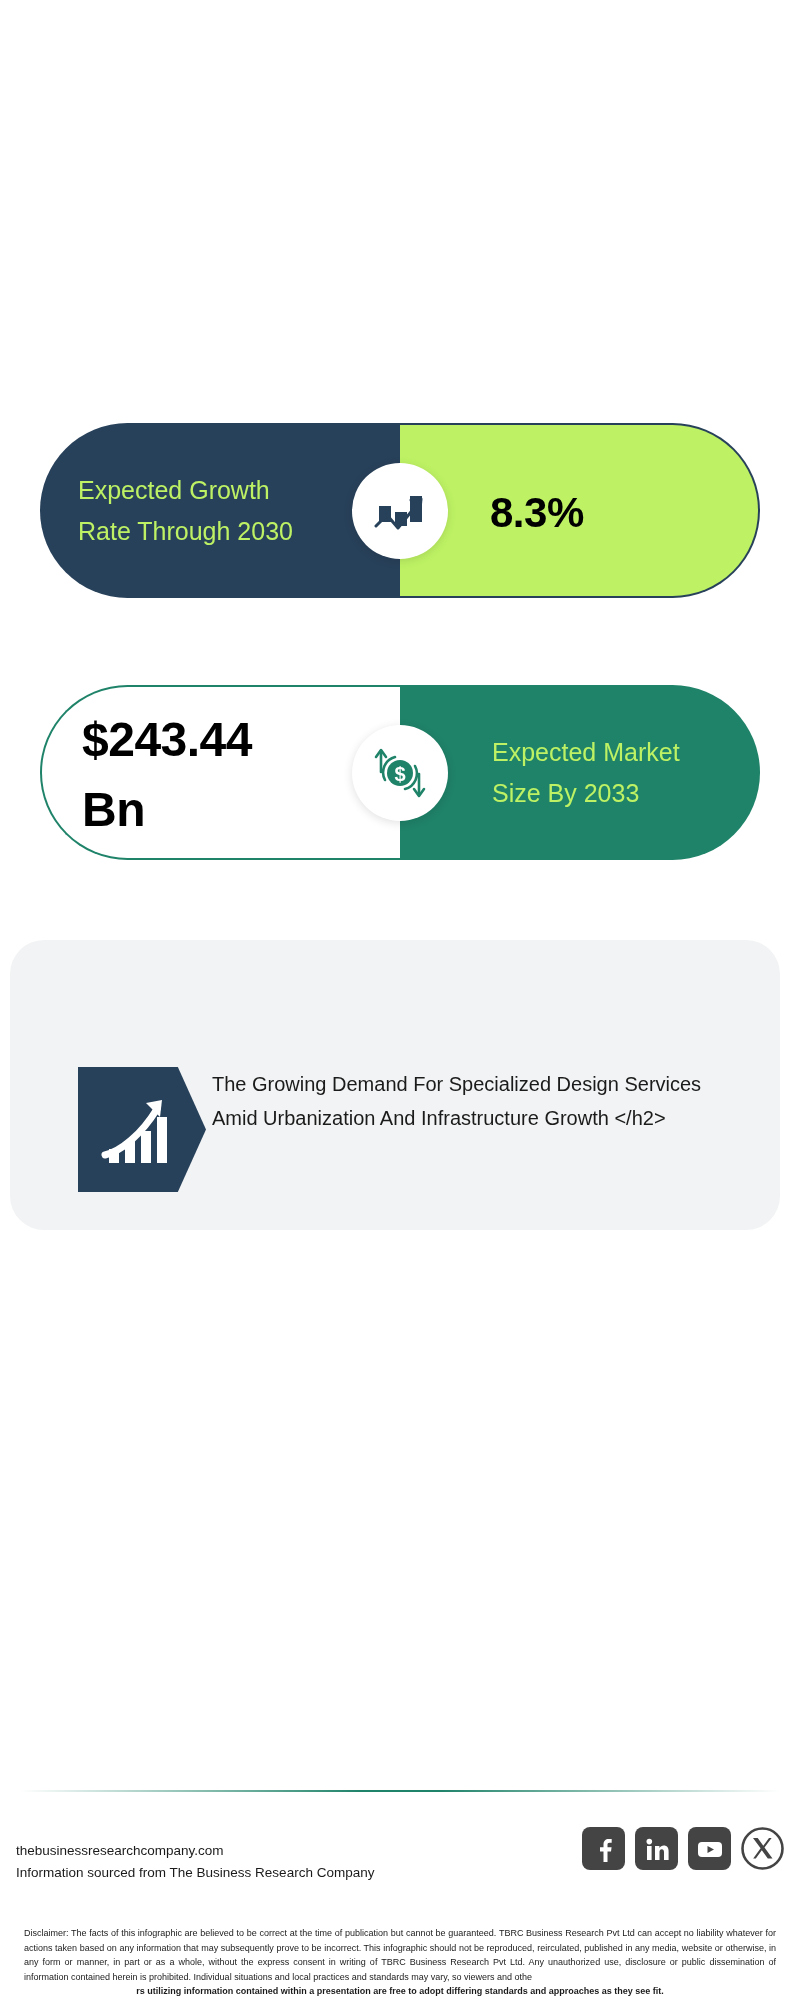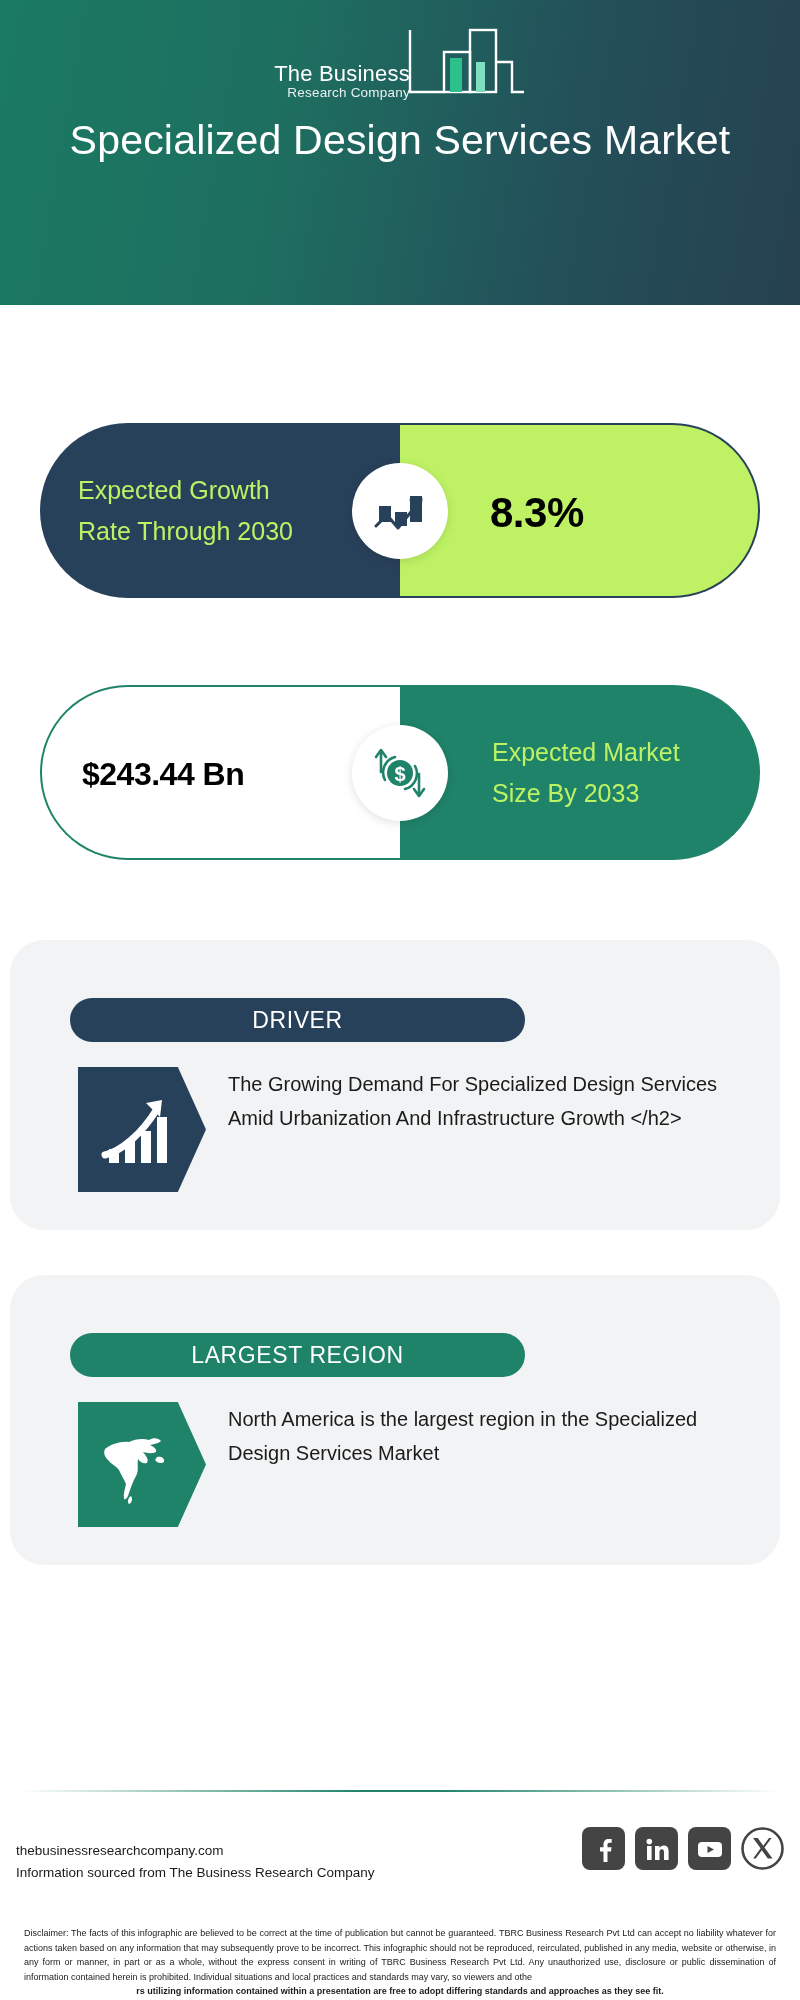--- a/index.html
+++ b/index.html
@@ -89,21 +89,21 @@
   }
   .label-left  { padding: 0 92px 0 38px; text-align:left; }
   .label-right { padding: 0 38px 0 92px; text-align:left; }
 
   .stat-value {
     position:absolute; top:0; height:175px; width:100%;
     display:flex; align-items:center;
     color:#000; font-weight:700; letter-spacing:-0.5px;
   }
   .value-right { justify-content:flex-start; padding-left: 90px; font-size: 42px; }
-  .value-left  { justify-content:flex-start; padding: 0 92px 0 40px; font-size: 32px; line-height: 1.45; }
+  .value-left  { justify-content:flex-start; padding: 0 92px 0 40px; font-size: 48px; line-height: 1.45; }
 
   .badge {
     position:absolute; top:50%; left:360px;
     transform: translate(-50%, -50%);
     width: 96px; height: 96px; border-radius:50%;
     background:#ffffff;
     box-shadow: 0 2px 10px rgba(0,0,0,.12);
     display:flex; align-items:center; justify-content:center;
     z-index: 5;
   }
@@ -131,21 +131,21 @@
 
   .hex {
     width: 128px; height: 125px; margin-left: 68px; flex: 0 0 auto;
     clip-path: polygon(0 0, 78% 0, 100% 50%, 78% 100%, 0 100%);
     display:flex; align-items:center; justify-content:center;
   }
   .hex-dark  { background:#28415a; }
   .hex-green { background:#1f8369; }
 
   .panel-text {
-    margin-left: 22px; padding-right: 30px;
+    margin-left: 6px; padding-right: 30px;
     color:#1b1b1b; font-size: 20px; line-height: 1.72; font-weight:400;
   }
 
   
   .divider {
     position:absolute; top: 1790px; left: 20px; width: 760px; height: 2px;
     background: linear-gradient(90deg, rgba(31,131,105,0) 0%, #1f8369 45%, #1f8369 55%, rgba(31,131,105,0) 100%);
   }
   .source {
     position:absolute; top: 1840px; left: 16px;
@@ -164,43 +164,20 @@
     position:absolute; top: 1902px; left: 24px; width: 752px;
     font-size: 9px; line-height: 1.62; color:#1b1b1b; text-align: justify; margin-top: 24px;
   }
   .disclaimer .lastline { display:block; text-align:center;font-weight:bold; }
 </style>
 </head>
 <body>
 
 <div class="page">
 
-  <div class="header">
-
-    <div class="logo-wrap">
-      <div class="logo-inner">
-        <div class="logo-text">
-          <div class="logo-line1">The Business</div>
-          <div class="logo-line2">Research Company</div>
-        </div>
-        <div class="logo-mark">
-          <svg width="118" height="76" viewBox="0 0 118 76">
-            <path d="M2,4 L2,66 L36,66" fill="none" stroke="#ffffff" stroke-width="2.4"></path>
-            <rect x="36" y="26" width="26" height="40" fill="none" stroke="#ffffff" stroke-width="2.4"></rect>
-            <rect x="42" y="32" width="12" height="34" fill="#2ec08c"></rect>
-            <rect x="62" y="4" width="26" height="62" fill="none" stroke="#ffffff" stroke-width="2.4"></rect>
-            <rect x="68" y="36" width="9" height="30" fill="#7fe0c0"></rect>
-            <path d="M88,36 L104,36 L104,66 L116,66" fill="none" stroke="#ffffff" stroke-width="2.4"></path>
-          </svg>
-        </div>
-      </div>
-    </div>
-
-    <div class="title">Specialized Design Services Market</div>
-  </div>
 
   <div class="stat stat-1">
     <div class="half half-left fill-dark round-left">
       <div class="stat-label label-left">Expected Growth Rate Through 2030</div>
     </div>
     <div class="half half-right outline-right-dark">
       <div class="stat-value value-right">8.3%</div>
     </div>
     <div class="badge">
       <svg width="58" height="58" viewBox="0 0 58 58">
@@ -228,52 +205,35 @@
         <path d="M46,24 A16,16 0 0 1 36,47" fill="none" stroke="#1f8369" stroke-width="2.6" stroke-linecap="round"></path>
         <path d="M12,30 L12,9" fill="none" stroke="#1f8369" stroke-width="2.6" stroke-linecap="round"></path>
         <path d="M7,15 L12,8 L17,15" fill="none" stroke="#1f8369" stroke-width="2.6" stroke-linecap="round" stroke-linejoin="round"></path>
         <path d="M50,32 L50,53" fill="none" stroke="#1f8369" stroke-width="2.6" stroke-linecap="round"></path>
         <path d="M45,47 L50,54 L55,47" fill="none" stroke="#1f8369" stroke-width="2.6" stroke-linecap="round" stroke-linejoin="round"></path>
       </svg>
     </div>
   </div>
 
   <div class="panel panel-driver">
-    <div class="pill pill-dark">DRIVER</div>
     <div class="panel-body">
       <div class="hex hex-dark">
         <svg width="78" height="78" viewBox="0 0 78 78" style="margin-left:-8px;">
           <rect x="10" y="58" width="10" height="14" fill="#ffffff"></rect>
           <rect x="26" y="50" width="10" height="22" fill="#ffffff"></rect>
           <rect x="42" y="40" width="10" height="32" fill="#ffffff"></rect>
           <rect x="58" y="26" width="10" height="46" fill="#ffffff"></rect>
           <path d="M6,64 C22,60 42,44 58,18" fill="none" stroke="#ffffff" stroke-width="7" stroke-linecap="round"></path>
           <path d="M47,12 L63,9 L61,26 Z" fill="#ffffff"></path>
         </svg>
       </div>
       <div class="panel-text">The Growing Demand For Specialized Design Services Amid Urbanization And Infrastructure Growth &lt;/h2&gt;</div>
     </div>
   </div>
 
-  <div class="panel panel-region">
-    <div class="pill pill-green">LARGEST REGION</div>
-    <div class="panel-body">
-      <div class="hex hex-green">
-        <svg width="84" height="84" viewBox="0 0 84 84" style="margin-left:-10px;">
-          <path fill="#ffffff" d="M10,26 C16,21 26,18 34,19 C40,16 48,15 54,17 C58,14 64,15 66,18
-            C63,21 58,21 55,22 C59,24 62,26 61,29 C57,31 52,30 48,29 C51,33 54,36 52,40
-            C48,41 45,39 43,36 C42,42 44,48 41,53 C38,58 36,64 34,70 C33,74 31,77 29,76
-            C28,71 30,66 31,61 C29,56 26,52 24,47 C21,43 16,41 13,37 C10,34 8,30 10,26 Z
-            M62,34 C66,33 70,35 69,39 C66,41 62,40 60,37 Z
-            M36,73 C38,76 37,80 34,81 C32,79 33,75 36,73 Z"></path>
-        </svg>
-      </div>
-      <div class="panel-text">North America is the largest region in the Specialized Design Services Market</div>
-    </div>
-  </div>
 
   <div class="divider"></div>
 
   <div class="source">
     <div>thebusinessresearchcompany.com</div>
     <div>Information sourced from The Business Research Company</div>
   </div>
 
   <div class="socials">
     <div class="soc">

